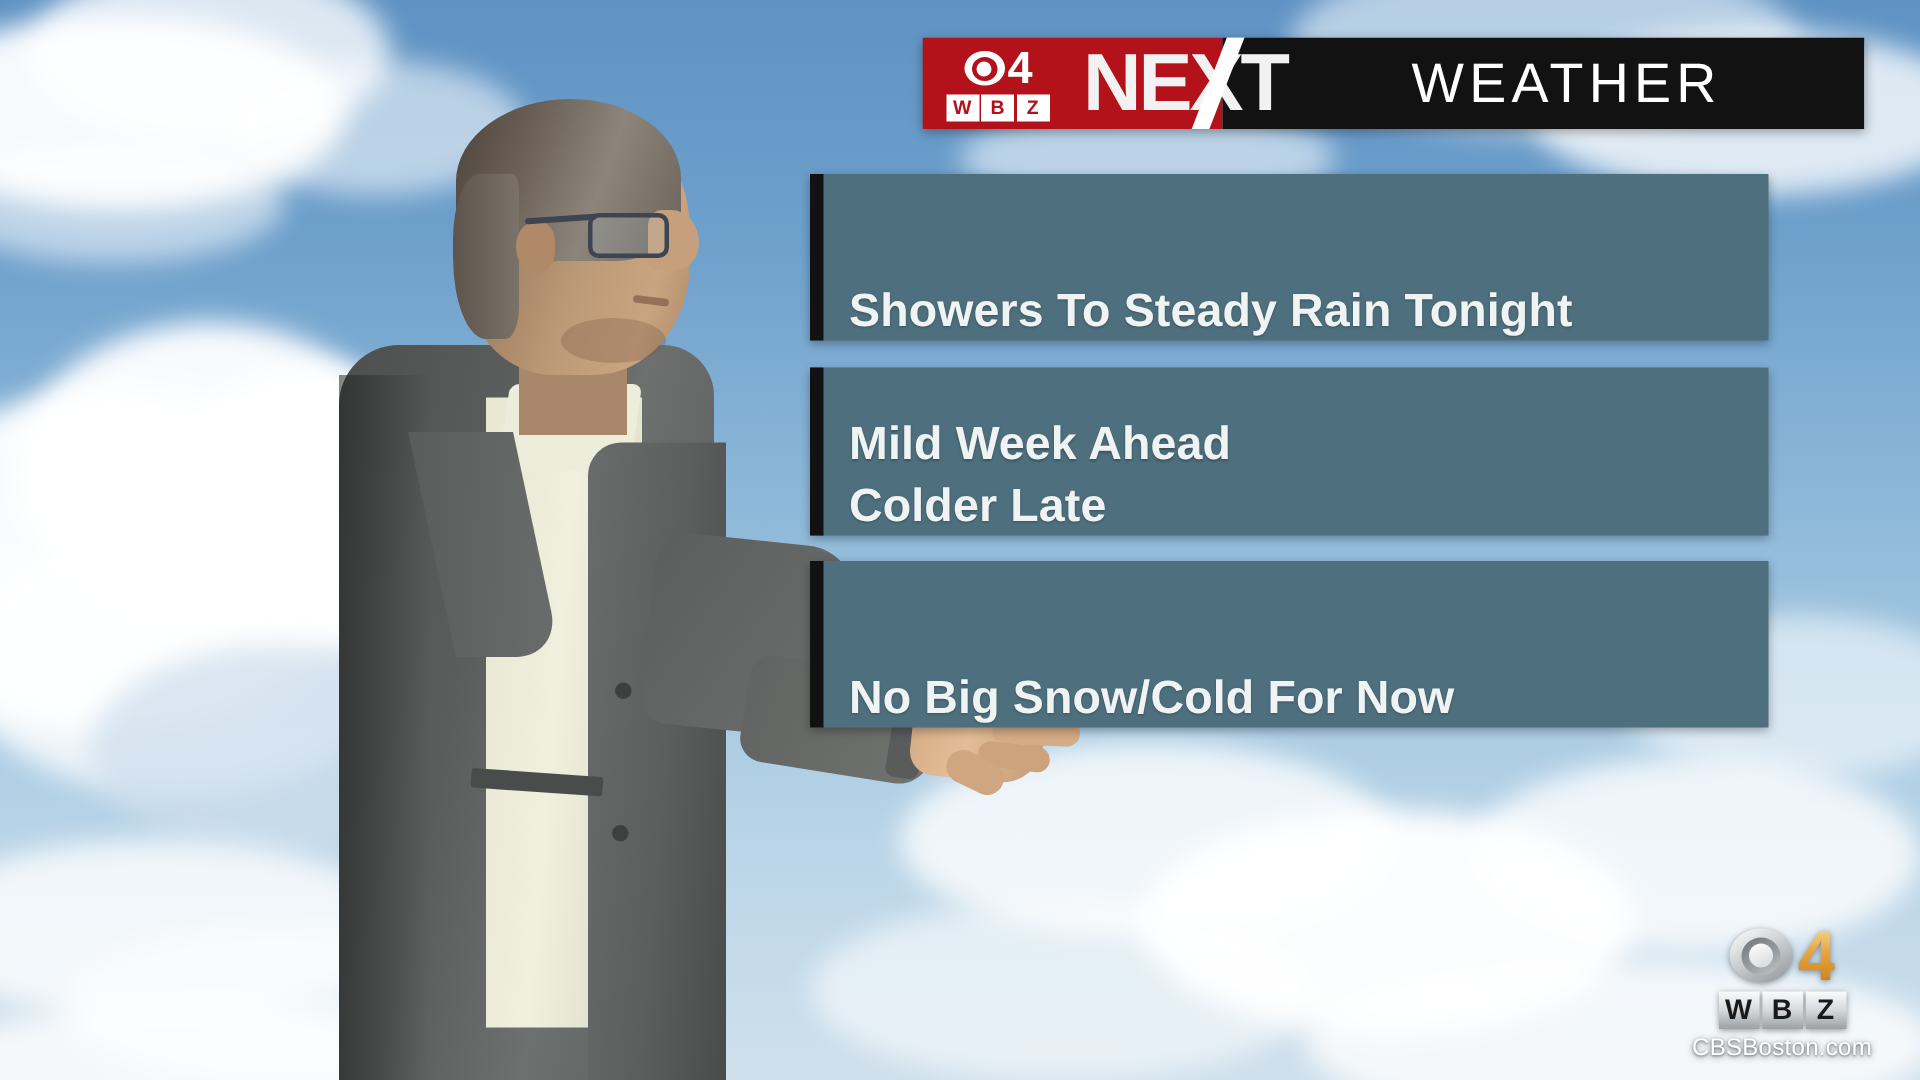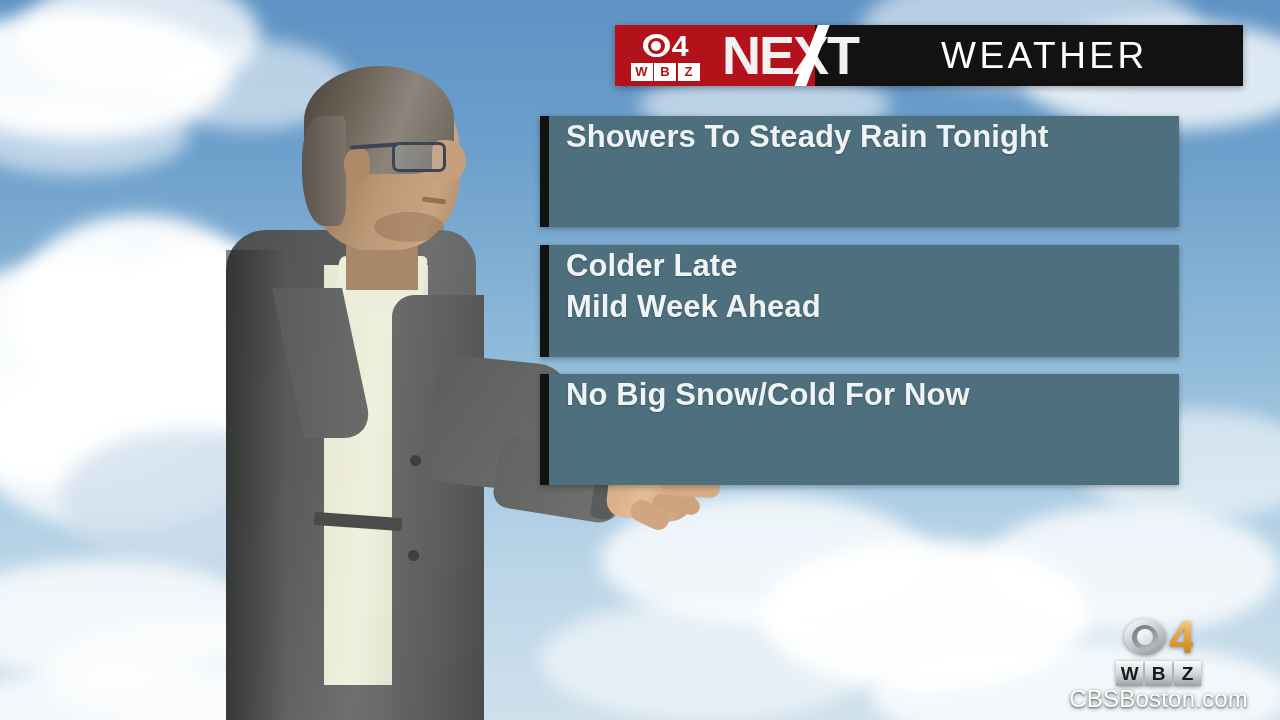--- a/index.html
+++ b/index.html
@@ -85,21 +85,21 @@
     position:absolute; left:326px; top:12px; z-index:4;
     font-size:37px; font-weight:normal; color:#fff;
     letter-spacing:3.5px; line-height:37px; white-space:nowrap;
   }
 
   
   .panel {
     position:absolute; left:540px; width:639px;
     background:#4e707e;
     box-shadow:0 2px 6px rgba(0,0,0,.3);
-    display:flex; align-items:flex-start;
+    display:flex; align-items:flex-end;
     z-index:3;
   }
   .panel::before {
     content:""; position:absolute; left:0; top:0; bottom:0;
     width:9px; background:#121212;
   }
   .panel-text { padding-left:26px; }
   .panel-line {
     color:#f0f3f4; font-size:31px; font-weight:bold;
     line-height:41px; letter-spacing:.1px;
@@ -138,21 +138,21 @@
     background:linear-gradient(to bottom,#f7d99a 0%,#e8a53b 45%,#c97d17 100%);
     -webkit-background-clip:text; background-clip:text; color:transparent;
   }
   #bug-boxes { display:flex; gap:2px; margin-top:3px; }
   #bug-boxes span {
     width:27px; height:25px; display:flex; align-items:center; justify-content:center;
     font-size:19px; font-weight:bold; color:#1a1a1a; line-height:1;
     background:linear-gradient(to bottom,#fbfbfb 0%,#d5d9dc 50%,#9aa0a4 100%);
   }
   #bug-url {
-    margin-top:3px; color:#fff; font-size:24px; font-weight:normal;
+    margin-top:3px; color:#fff; font-size:16px; font-weight:normal;
     letter-spacing:.2px; line-height:19px;
     text-shadow:0 1px 2px rgba(0,0,0,.5);
   }
 </style>
 </head>
 <body>
 
 <div id="sky">
 
   <div class="cloud cw" style="left:-70px;  top:10px;  width:300px; height:130px;"></div>
@@ -294,22 +294,22 @@
 </div>
 
 <div class="panel" id="panel-1">
   <div class="panel-text">
     <div class="panel-line">Showers To Steady Rain Tonight</div>
   </div>
 </div>
 
 <div class="panel" id="panel-2">
   <div class="panel-text">
+    <div class="panel-line">Mild Week Ahead</div>
     <div class="panel-line">Colder Late</div>
-    <div class="panel-line">Mild Week Ahead</div>
   </div>
 </div>
 
 <div class="panel" id="panel-3">
   <div class="panel-text">
     <div class="panel-line">No Big Snow/Cold For Now</div>
   </div>
 </div>
 
 <div id="bug">

